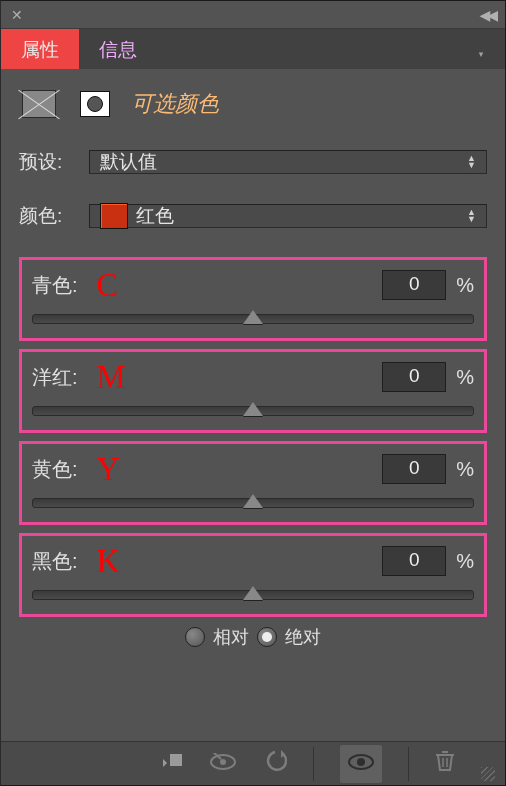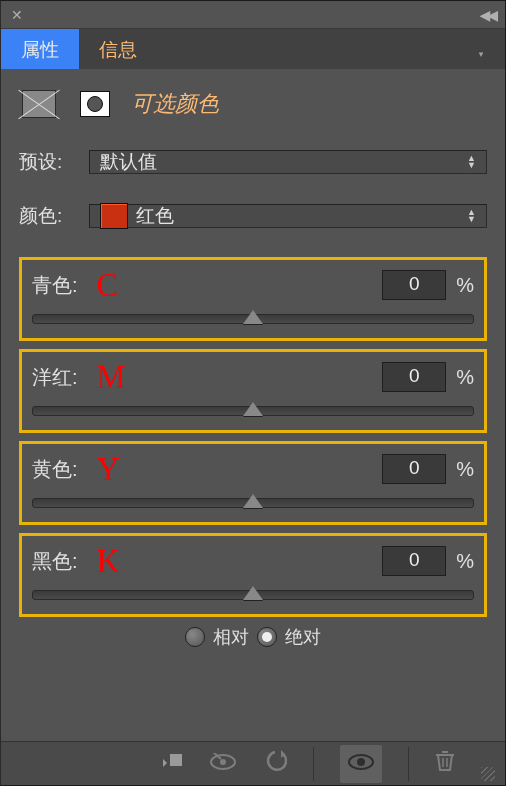--- a/index.html
+++ b/index.html
@@ -26,26 +26,26 @@
 }
 .close-x { color: #b0b0b0; font-size: 14px; cursor: pointer; }
 .chev { color: #b0b0b0; font-size: 14px; cursor: pointer; letter-spacing: -3px;}
 .tabbar {
   height: 40px;
   background: #414141;
   display: flex;
 }
 .tab {
   padding: 8px 20px 0 20px;
-  color: #fdba74;
+  color: #f0abfc;
   cursor: pointer;
   font-size: 19px;
 }
 .tab.active {
-  background: #3b82f6;
+  background: #ef4444;
   color: #e8e8e8;
 }
 .menu-lines {
   margin-left: auto; margin-right: 12px;
   display: flex; flex-direction: column; gap: 3px;
   align-items: center; justify-content: center; cursor: pointer;
   padding: 12px 4px;
 }
 .menu-lines div { width: 16px; height: 2px; background: #a0a0a0; }
 .menu-lines::after { content: "▾"; font-size: 9px; color: #a0a0a0; }
@@ -87,21 +87,21 @@
   background: #4a4a4a;
   border: 1px solid #2b2b2b;
   border-top-color:#222; border-left-color:#222;
   color:#e5e5e5; font-size:19px; padding: 4px 10px;
   display:flex; align-items:center; justify-content:space-between;
   cursor:pointer;
 }
 .select-chev { display:flex; flex-direction:column; font-size:9px; line-height:7px; color:#d0d0d0;}
 .swatch { width:28px; height:26px; background:#c92f11; border:1px solid #111; box-shadow: inset 1px 1px 0 #ff5a2a; margin-right:8px;}
 .sld-group {
-  border: 3px solid #eab308;
+  border: 3px solid #ec4899;
   padding: 6px 10px 14px 10px;
   margin-bottom: 8px;
 }
 .sld-top {
   display:flex; align-items:center;
 }
 .sld-lbl { font-size:20px; width:58px;}
 .sld-letter { font-family: "Times New Roman", serif; font-size:34px; color:#ff0000; margin-left:6px; transform: scaleX(0.95);}
 .sld-spacer { flex:1 1 auto;}
 .sld-val {

